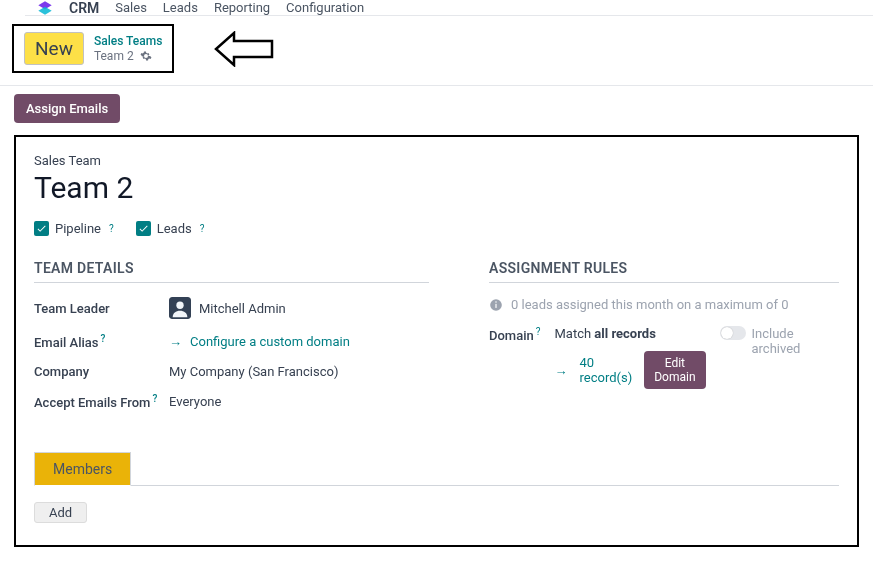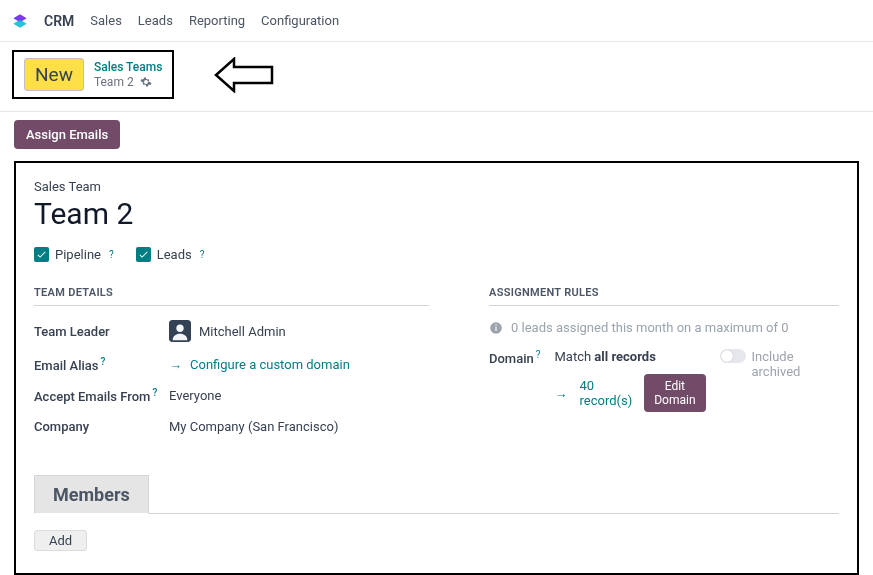--- a/index.html
+++ b/index.html
@@ -1,18 +1,18 @@
 <!DOCTYPE html>
 <html><head>
   <meta charset="utf-8">
   <style>
     * { box-sizing: border-box; margin: 0; padding: 0; font-family: -apple-system, BlinkMacSystemFont, "Segoe UI", Roboto, sans-serif; }
     body { background: #fff; width: 873px; height: 575px; overflow: hidden; position: relative; font-size: 13px; color: #374151; }
     
-    .top-nav { display: flex; align-items: center; height: 42px; padding: 0 12px; border-bottom: 1px solid #e5e7eb; gap: 16px; }
+    .top-nav { display: flex; align-items: center; height: 16px; padding: 0 12px; border-bottom: 1px solid #e5e7eb; gap: 16px; margin-left: 25px; }
     .logo { width: 16px; height: 16px; }
     .brand { font-weight: 600; color: #374151; font-size: 14px; }
     .nav-item { color: #4b5563; font-size: 13px; cursor: pointer; }
     
     .crumb-row { display: flex; align-items: center; padding: 8px 12px; position: relative; }
     .crumb-box { border: 2px solid #000; padding: 6px 10px; display: flex; align-items: center; gap: 10px; }
     .new-btn { border: 1px solid #c1c1c1; background: #fde047; padding: 4px 10px; font-size: 19px; color: #374151; border-radius: 3px; cursor: pointer; }
     .crumb-stack { display: flex; flex-direction: column; line-height: 1.2; }
     .crumb-parent { color: #017e84; font-size: 12px; font-weight: 500; }
     .crumb-curline { display: flex; align-items: center; gap: 6px; }
@@ -31,21 +31,21 @@
     
     .check-row { display: flex; gap: 22px; margin-top: 16px; align-items: center; }
     .check-item { display: flex; align-items: center; gap: 6px; }
     .checkbox-sq { width: 15px; height: 15px; background: #017e84; border-radius: 2px; display: flex; align-items: center; justify-content: center; }
     .checkbox-sq svg { width: 11px; height: 11px; }
     .qmark { color: #017e84; font-size: 10px; vertical-align: super; margin-left: 2px; }
     
     .two-col { display: flex; gap: 60px; margin-top: 24px; }
     .col-left { width: 395px; }
     .col-right { flex: 1; }
-    .section-hd { font-size: 11px; letter-spacing: 0.3px; color: #4b5563; font-weight: 600; border-bottom: 1px solid #d1d5db; padding-bottom: 6px; margin-bottom: 14px; }
+    .section-hd { font-size: 14px; letter-spacing: 0.3px; color: #4b5563; font-weight: 600; border-bottom: 1px solid #d1d5db; padding-bottom: 6px; margin-bottom: 14px; }
     
     .field-row { display: flex; align-items: center; margin-bottom: 14px; }
     .field-label { width: 135px; font-size: 13px; color: #374151; font-weight: 500; }
     .field-value { display: flex; align-items: center; gap: 8px; font-size: 13px; color: #374151; }
     .avatar { width: 22px; height: 22px; border-radius: 3px; }
     .link-teal { color: #017e84; cursor: pointer; }
     .arrow-right { color: #017e84; font-weight: bold; }
     
     .assign-info { display: flex; align-items: center; gap: 8px; color: #9ca3af; font-size: 13px; margin-bottom: 14px; }
     .info-icon { width: 14px; height: 14px; }
@@ -56,21 +56,21 @@
     .match-text { color: #374151; font-size: 13px; }
     .match-text b { font-weight: 700; }
     .record-row { display: flex; align-items: center; gap: 12px; margin-top: 10px; }
     .toggle-wrap { display: flex; align-items: flex-start; gap: 6px; color: #9ca3af; font-size: 13px; margin-left: auto; align-self: flex-start; }
     .toggle-pill { width: 28px; height: 14px; background: #e5e7eb; border-radius: 10px; position: relative; }
     .toggle-pill::after { content:''; position:absolute; width:12px; height:12px; background:#fff; border-radius:50%; top:1px; left:1px; box-shadow: 0 0 1px rgba(0,0,0,0.3); }
     .edit-domain { background: #714b67; color: #fff; border: none; padding: 5px 10px; font-size: 12px; border-radius: 4px; cursor: pointer; }
     .records-link { color: #017e84; font-size: 13px; cursor: pointer; }
     
     .tabs-row { margin-top: 26px; border-bottom: 1px solid #d1d5db; }
-    .tab { display: inline-block; border: 1px solid #d1d5db; border-bottom: 1px solid #fff; padding: 8px 18px; color: #4b5563; background: #e5e5e5; position: relative; top: 1px; cursor: pointer; font-size: 18px; font-weight: bold; }
+    .tab { display: inline-block; border: 1px solid #d1d5db; border-bottom: 1px solid #fff; padding: 8px 18px; color: #4b5563; background: #eab308; position: relative; top: 1px; cursor: pointer; font-size: 14px; }
     
     .add-btn { margin-top: 16px; background: #efefef; border: 1px solid #dcdcdc; padding: 2px 14px; border-radius: 3px; color: #374151; cursor: pointer; font-size: 13px; }
   </style>
 </head>
 <body>
 
 <div class="top-nav">
   <svg class="logo" viewBox="0 0 24 24">
       <path fill="#7c3aed" d="M12 2 L22 8 L12 14 L2 8 Z"></path>
       <path fill="#06b6d4" d="M12 10 L22 16 L12 22 L2 16 Z" opacity="0.85"></path>
@@ -148,27 +148,27 @@
 
         <div class="field-row">
           <div class="field-label"><span>Email Alias</span><span class="qmark">?</span></div>
           <div class="field-value">
             <span class="arrow-right">→</span>
             <span class="link-teal">Configure a custom domain</span>
           </div>
         </div>
 
         <div class="field-row">
+          <div class="field-label">Company</div>
+          <div class="field-value">My Company (San Francisco)</div>
+        </div>
+
+        <div class="field-row">
           <div class="field-label"><span>Accept Emails From</span><span class="qmark">?</span></div>
           <div class="field-value">Everyone</div>
-        </div>
-
-        <div class="field-row">
-          <div class="field-label">Company</div>
-          <div class="field-value">My Company (San Francisco)</div>
         </div>
 
       </div>
 
       <div class="col-right">
         <div class="section-hd">ASSIGNMENT RULES</div>
 
         <div class="assign-info">
           <svg class="info-icon" viewBox="0 0 24 24">
               <circle cx="12" cy="12" r="10" fill="#9ca3af"></circle>

